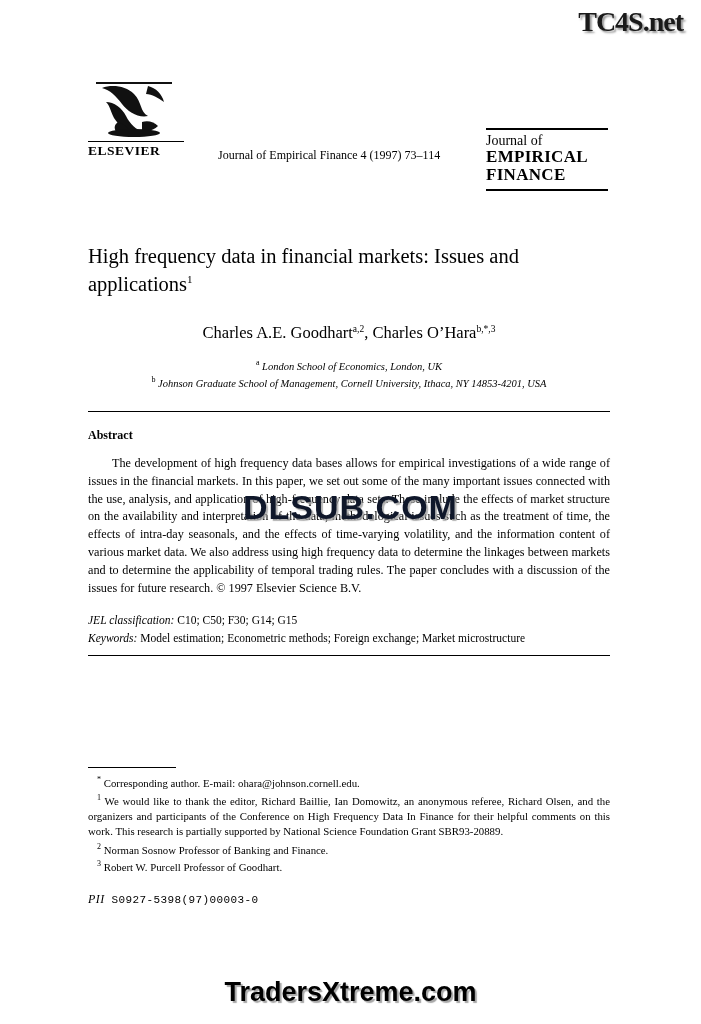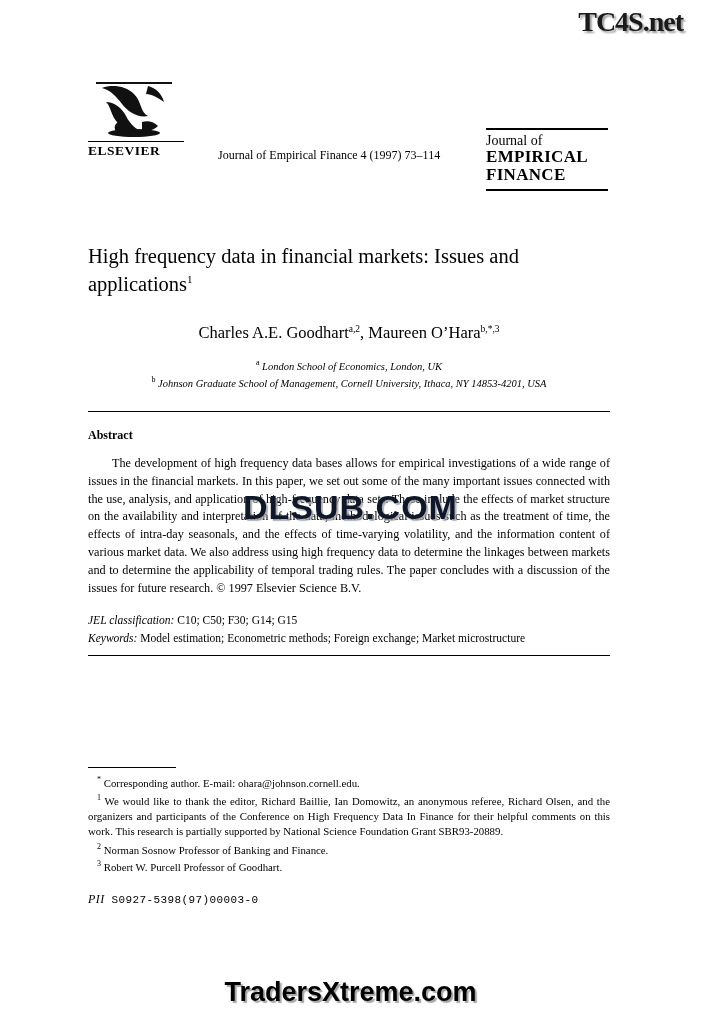--- a/index.html
+++ b/index.html
@@ -264,21 +264,21 @@
       <div class="l3">FINANCE</div>
       <div class="rule-bottom"></div>
     </div>
   </div>
 
   <div class="title">
     <span>High frequency data in financial markets: Issues and applications</span><sup>1</sup>
   </div>
 
   <div class="authors">
-    <span>Charles A.E. Goodhart</span><sup>a,2</sup><span>,&nbsp;</span><span>Maureen O’Hara</span><sup>b,*,3</sup>
+    <span>Charles A.E. Goodhart</span><sup>a,2</sup><span>,&nbsp;</span><span>Charles O’Hara</span><sup>b,*,3</sup>
   </div>
 
   <div class="affil">
     <div>
       <sup>a</sup>
       <span>London School of Economics, London, UK</span>
     </div>
     <div>
       <sup>b</sup>
       <span>Johnson Graduate School of Management, Cornell University, Ithaca, NY 14853-4201, USA</span>

